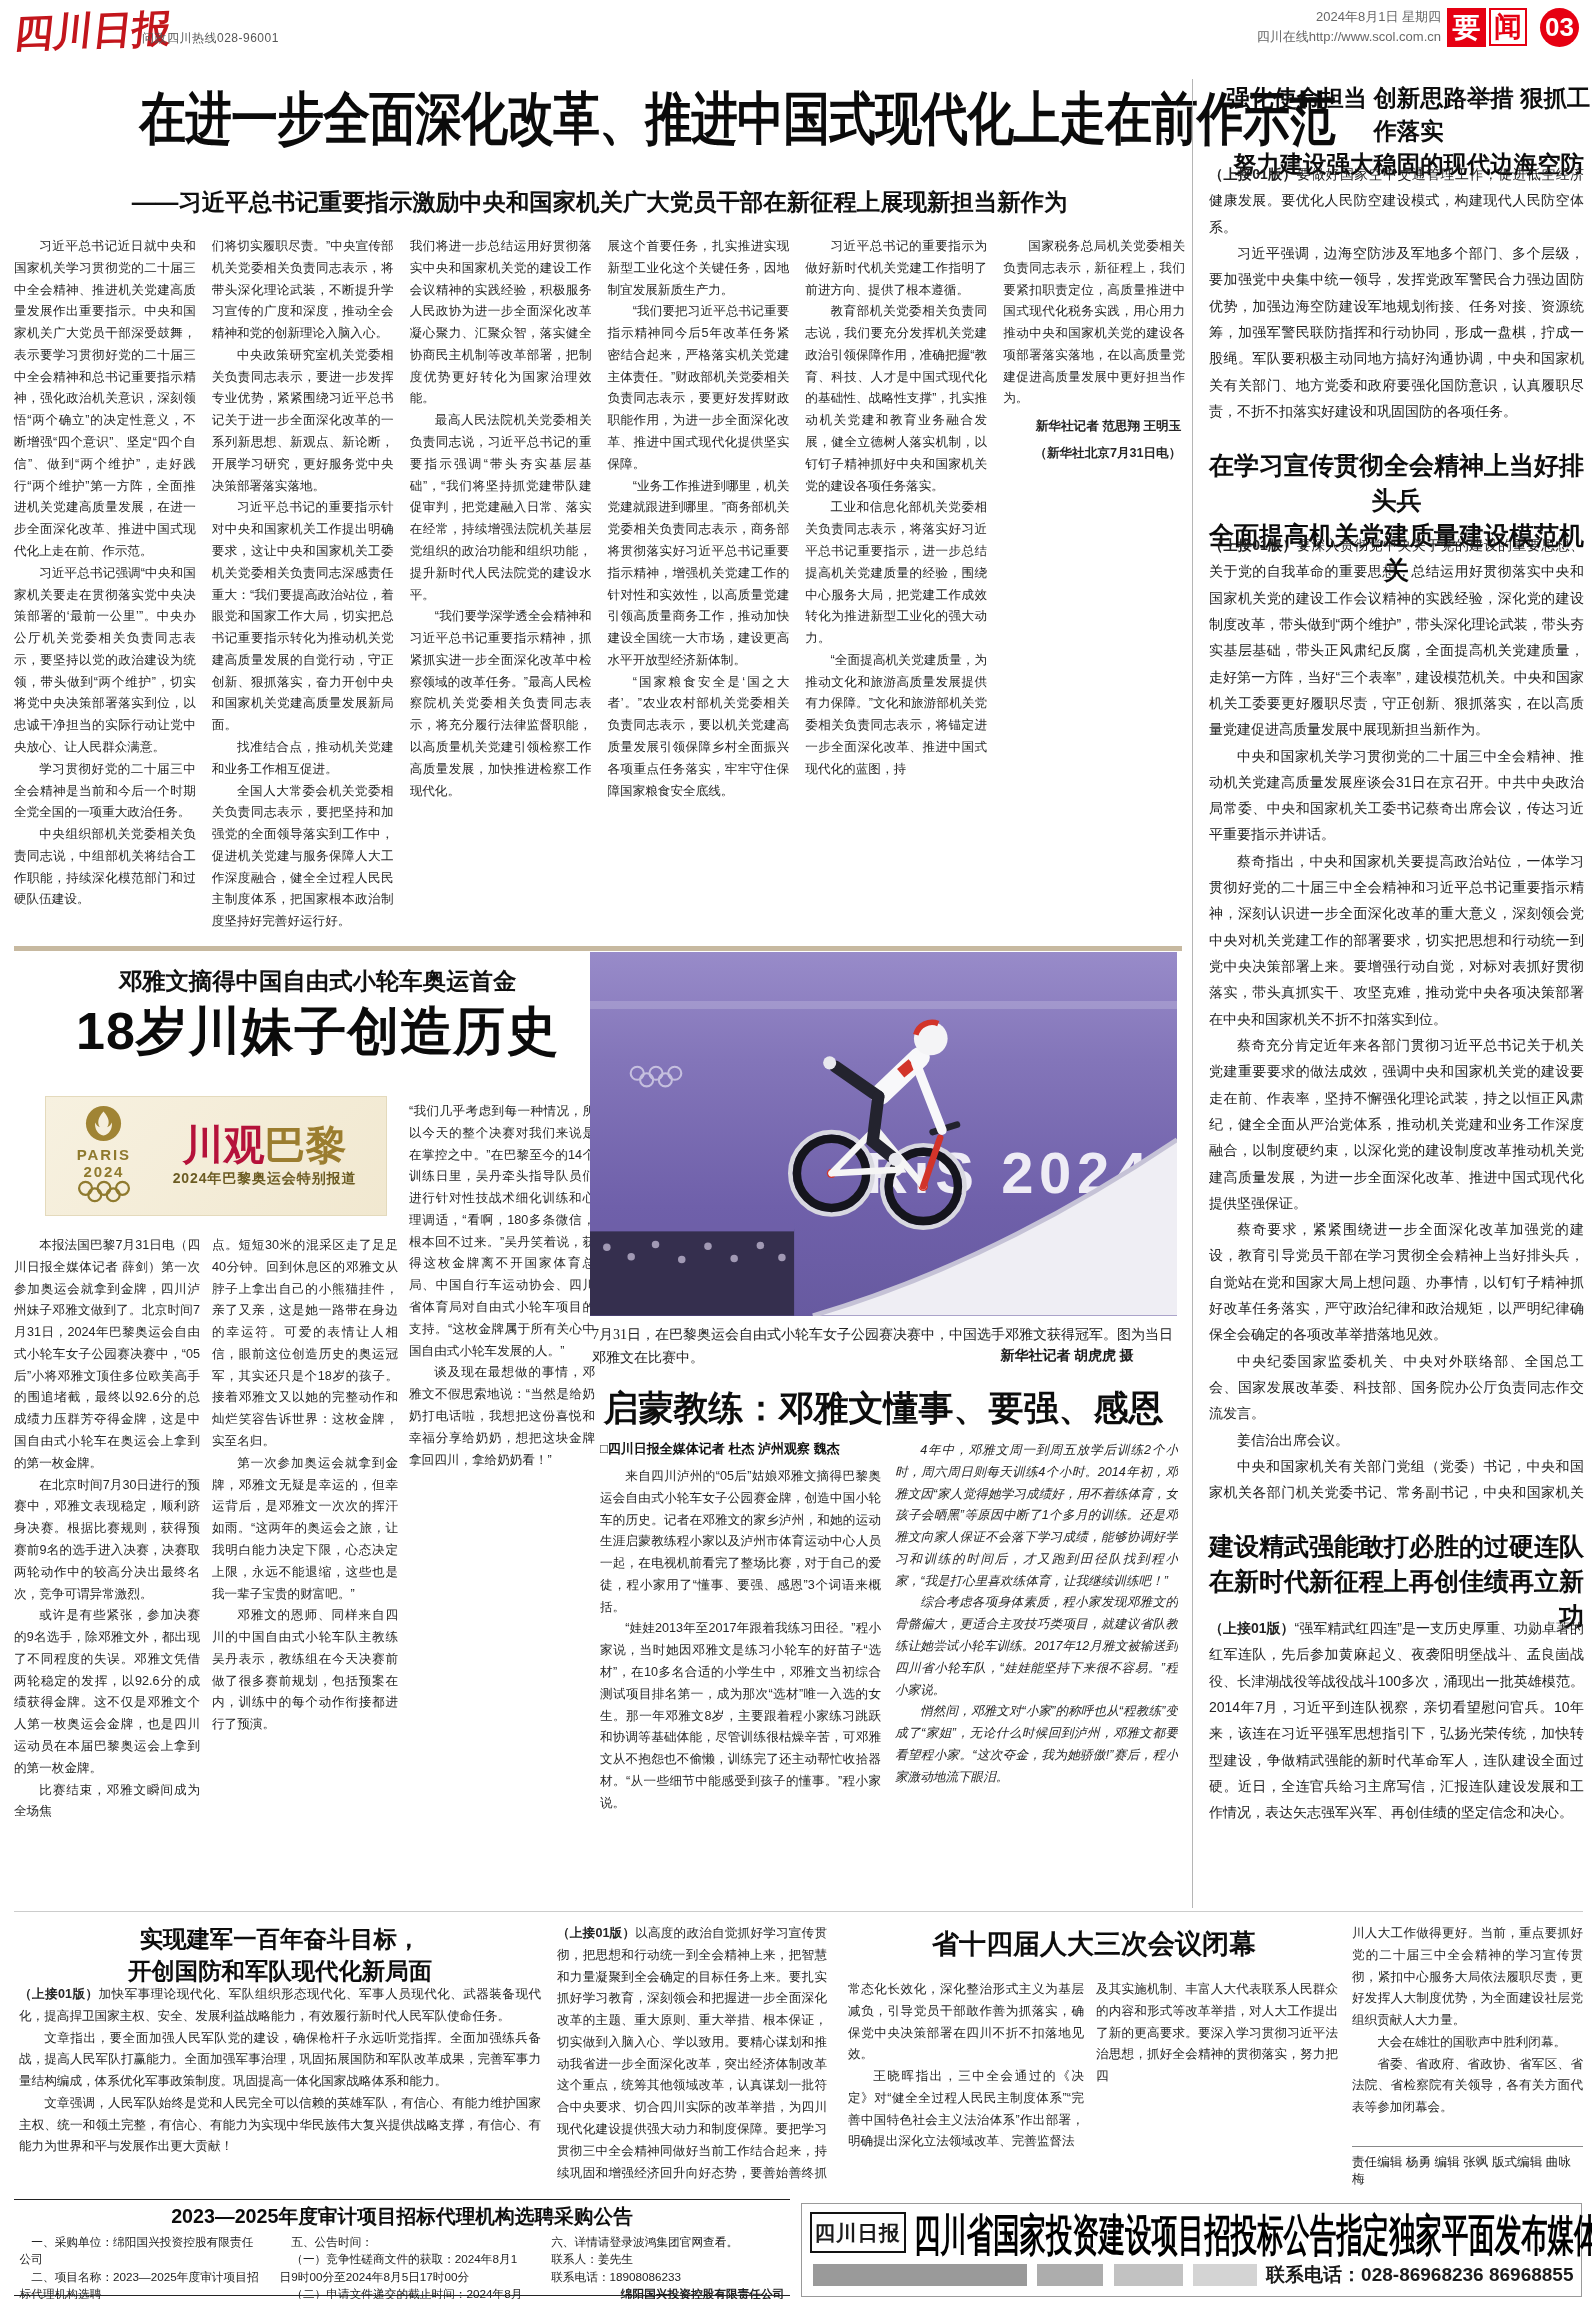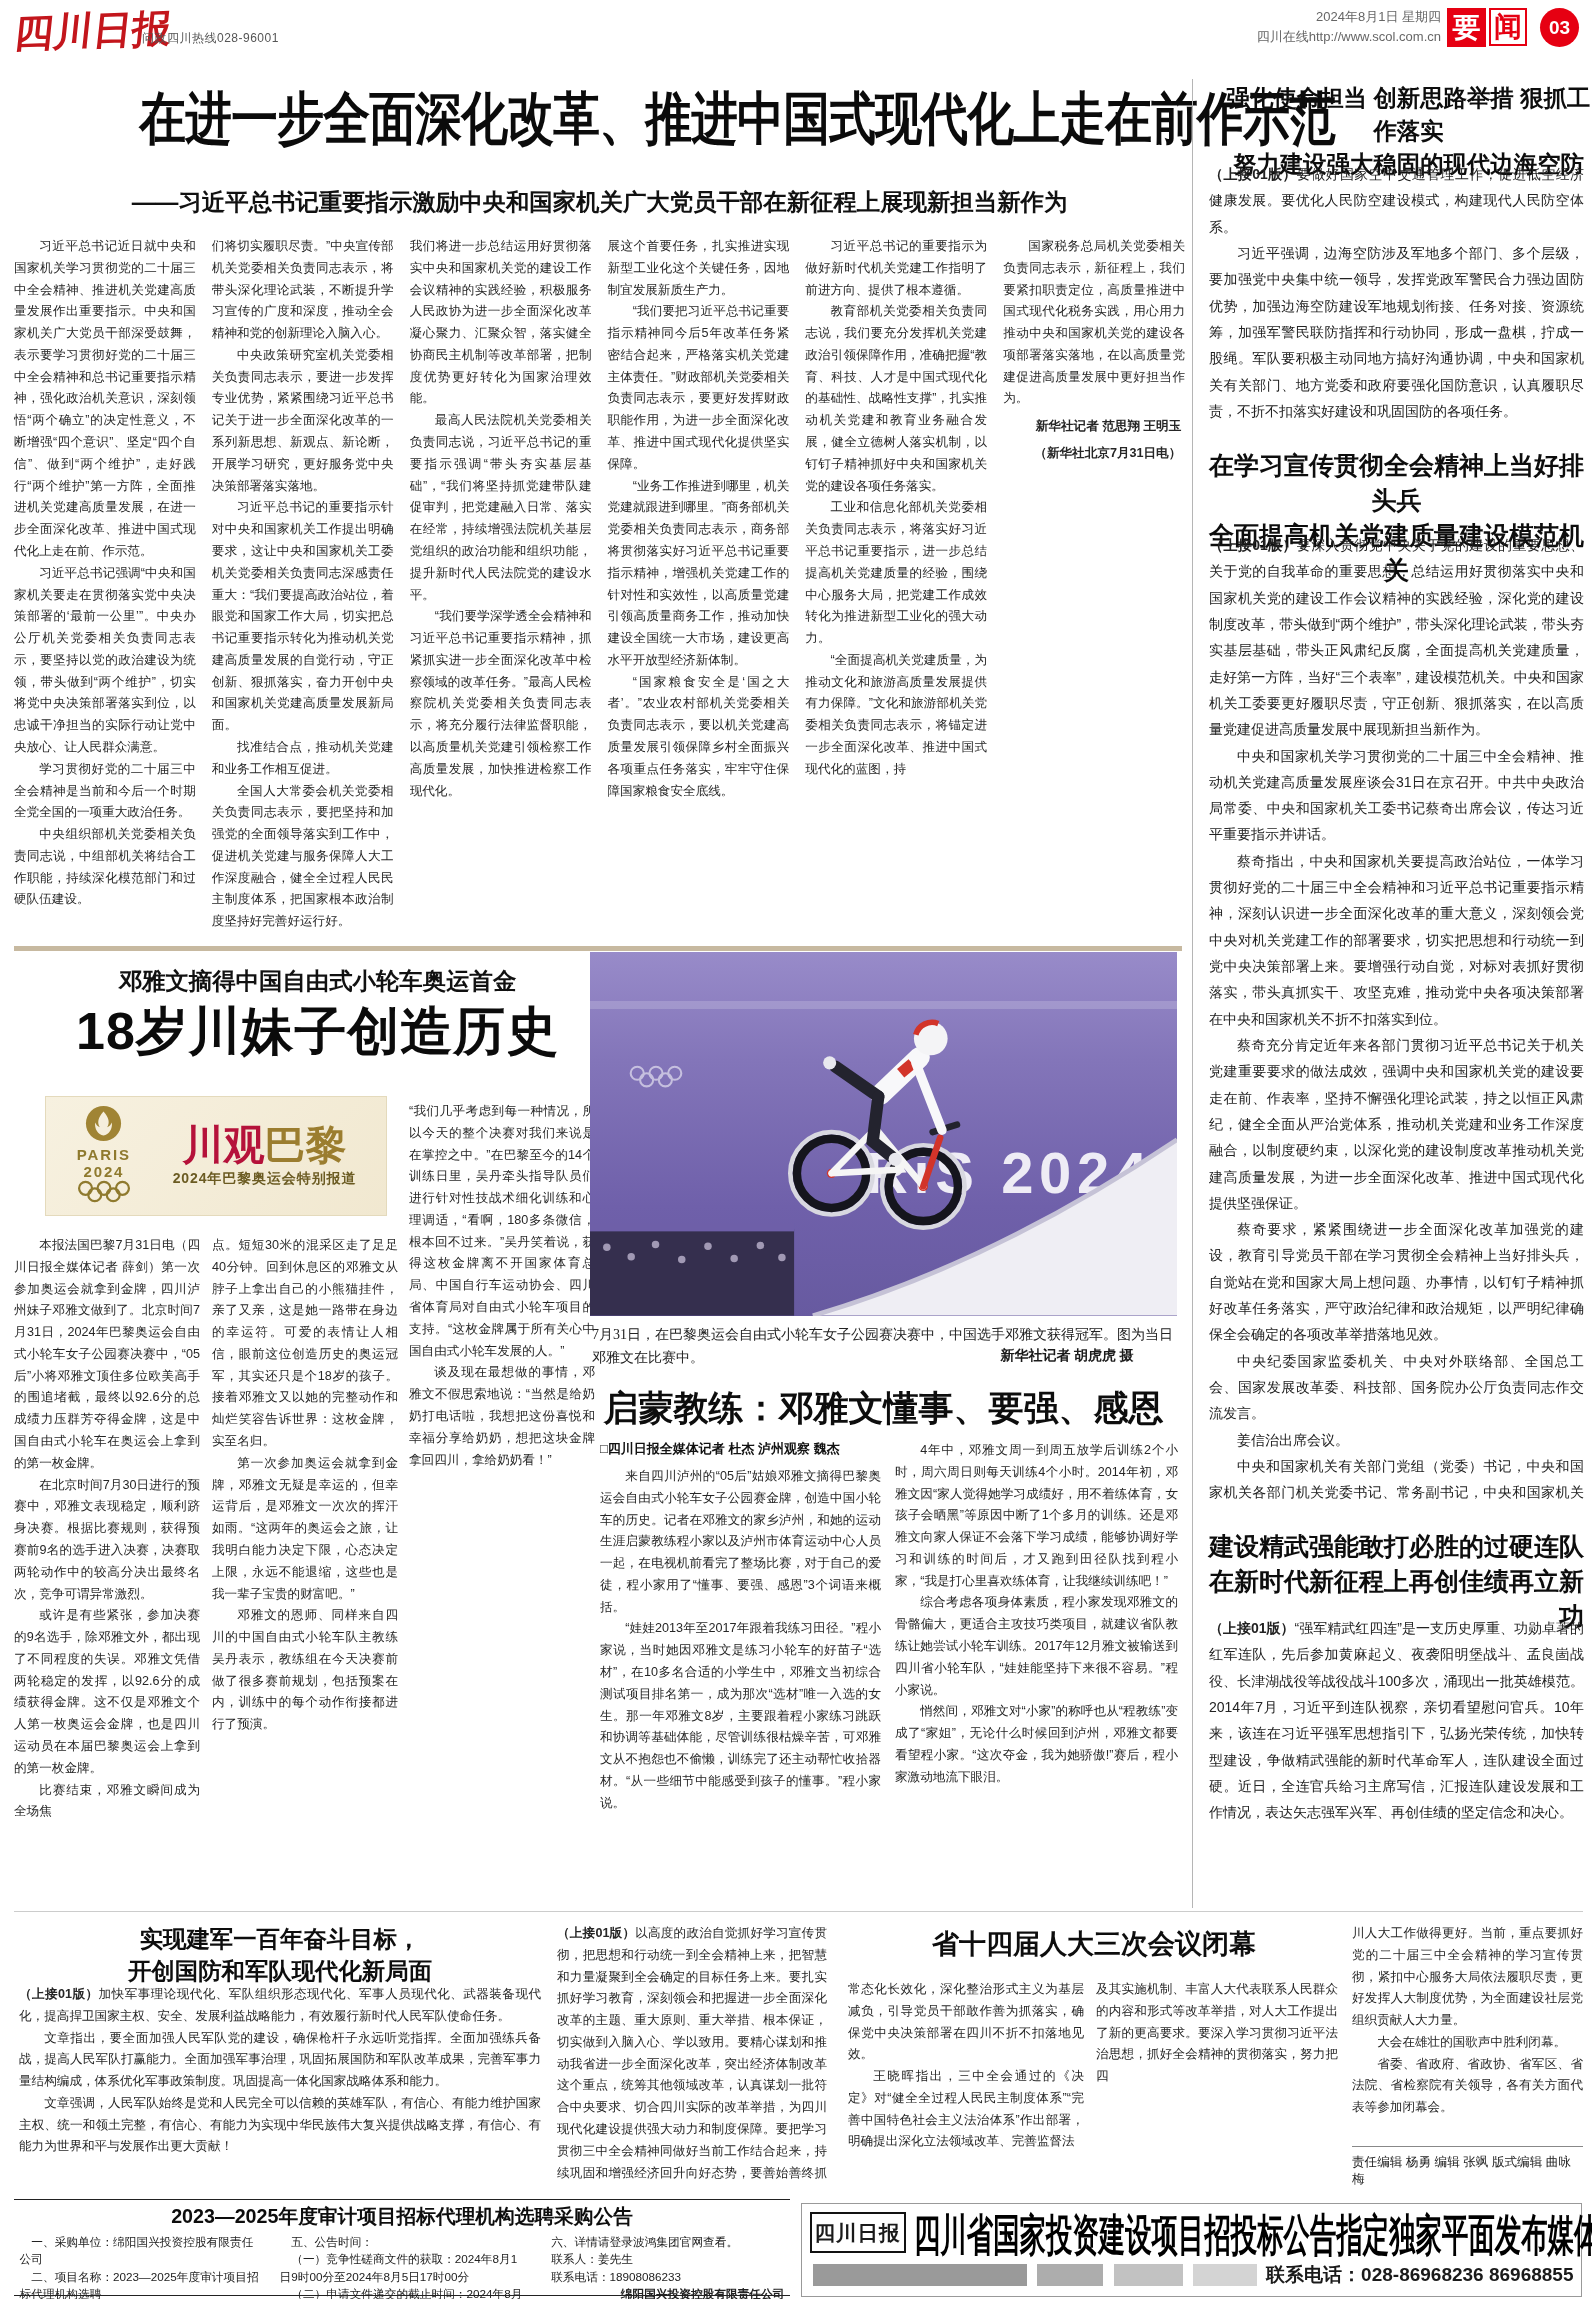--- a/index.html
+++ b/index.html
@@ -15,21 +15,21 @@
   .hl{font-weight:900;color:#0d0d0d;text-align:center;}
   .sig{ text-align:right;font-weight:bold;padding-right:3.7px;margin-top:5.6px;font-size:12.6px;}
   
   .masthead{left:15px;top:3.7px;font-size:39px;font-weight:900;color:#c3161c;
             font-family:"Liberation Serif","DejaVu Serif",serif;transform:skewX(-8deg) rotate(-2deg);}
   .hotline{left:142px;top:30px;font-size:12px;color:#555;letter-spacing:0.5px;}
   .dateblock{right:152px;top:6.6px;text-align:right;font-size:13px;color:#666;line-height:1.55;}
   .badge{width:39px;height:39px;top:7.5px;font-size:28px;font-weight:900;text-align:center;line-height:39px;}
   .badge-yao{left:1447px;background:#e60012;color:#fff;}
   .badge-wen{left:1489px;background:#fff;color:#e60012;border:2.8px solid #e60012;width:34px;height:34px;line-height:34px;}
-  .badge-page{left:1540px;background:#e60012;color:#fff;border-radius:50%;font-size:19px;}
+  .badge-page{left:1540px;background:#e60012;color:#fff;border-radius:50%;font-size:26px;}
   
   .lead-hl{left:7.5px;top:81px;width:1179px;text-align:center;white-space:nowrap;}
   .lead-hl span{display:inline-block;transform:scaleX(.82);transform-origin:center;
                 font-size:57px;font-weight:900;letter-spacing:-0.9px;color:#0b0b0b;}
   .lead-sub{left:14px;top:186px;width:1171px;text-align:center;font-size:23.4px;font-weight:700;color:#111;}
   .lead-cols{left:14px;top:236px;width:1171px;height:705px;display:flex;gap:16px;justify-content:space-between;}
   .lead-cols>div{flex:1;overflow:hidden;}
   
   .vrule{left:1192px;top:79px;width:0.9px;height:1829px;background:#b5b5b5;}
   .sb{left:1209px;width:375px;}
@@ -270,21 +270,21 @@
 </div>
 <div class="abs caption">7月31日，在巴黎奥运会自由式小轮车女子公园赛决赛中，中国选手邓雅文获得冠军。图为当日邓雅文在比赛中。</div>
 <div class="abs credit">新华社记者 胡虎虎 摄</div>
 
 <div class="abs coach-hl">启蒙教练：邓雅文懂事、要强、感恩</div>
 <div class="abs byline">□四川日报全媒体记者 杜杰 泸州观察 魏杰</div>
 <div class="abs body-sm just paras clip" style="left:600px;top:1466px;width:281px;height:436px;">
     <p>来自四川泸州的“05后”姑娘邓雅文摘得巴黎奥运会自由式小轮车女子公园赛金牌，创造中国小轮车的历史。记者在邓雅文的家乡泸州，和她的运动生涯启蒙教练程小家以及泸州市体育运动中心人员一起，在电视机前看完了整场比赛，对于自己的爱徒，程小家用了“懂事、要强、感恩”3个词语来概括。</p>
     <p>“娃娃2013年至2017年跟着我练习田径。”程小家说，当时她因邓雅文是练习小轮车的好苗子“选材”，在10多名合适的小学生中，邓雅文当初综合测试项目排名第一，成为那次“选材”唯一入选的女生。那一年邓雅文8岁，主要跟着程小家练习跳跃和协调等基础体能，尽管训练很枯燥辛苦，可邓雅文从不抱怨也不偷懒，训练完了还主动帮忙收拾器材。“从一些细节中能感受到孩子的懂事。”程小家说。</p>
   </div>
-<div class="abs body-sm just paras clip" style="left:895px;top:1440px;width:283px;height:463px;">
+<div class="abs body-sm just paras clip" style="left:895px;top:1440px;width:283px;height:463px;font-style:italic;">
     <p>4年中，邓雅文周一到周五放学后训练2个小时，周六周日则每天训练4个小时。2014年初，邓雅文因“家人觉得她学习成绩好，用不着练体育，女孩子会晒黑”等原因中断了1个多月的训练。还是邓雅文向家人保证不会落下学习成绩，能够协调好学习和训练的时间后，才又跑到田径队找到程小家，“我是打心里喜欢练体育，让我继续训练吧！”</p>
     <p>综合考虑各项身体素质，程小家发现邓雅文的骨骼偏大，更适合主攻技巧类项目，就建议省队教练让她尝试小轮车训练。2017年12月雅文被输送到四川省小轮车队，“娃娃能坚持下来很不容易。”程小家说。</p>
     <p>悄然间，邓雅文对“小家”的称呼也从“程教练”变成了“家姐”，无论什么时候回到泸州，邓雅文都要看望程小家。“这次夺金，我为她骄傲!”赛后，程小家激动地流下眼泪。</p>
   </div>
 
 <div class="abs brule"></div>
 
 <div class="abs hl bl-h">
   <div>实现建军一百年奋斗目标，</div>
     <div>开创国防和军队现代化新局面</div>

